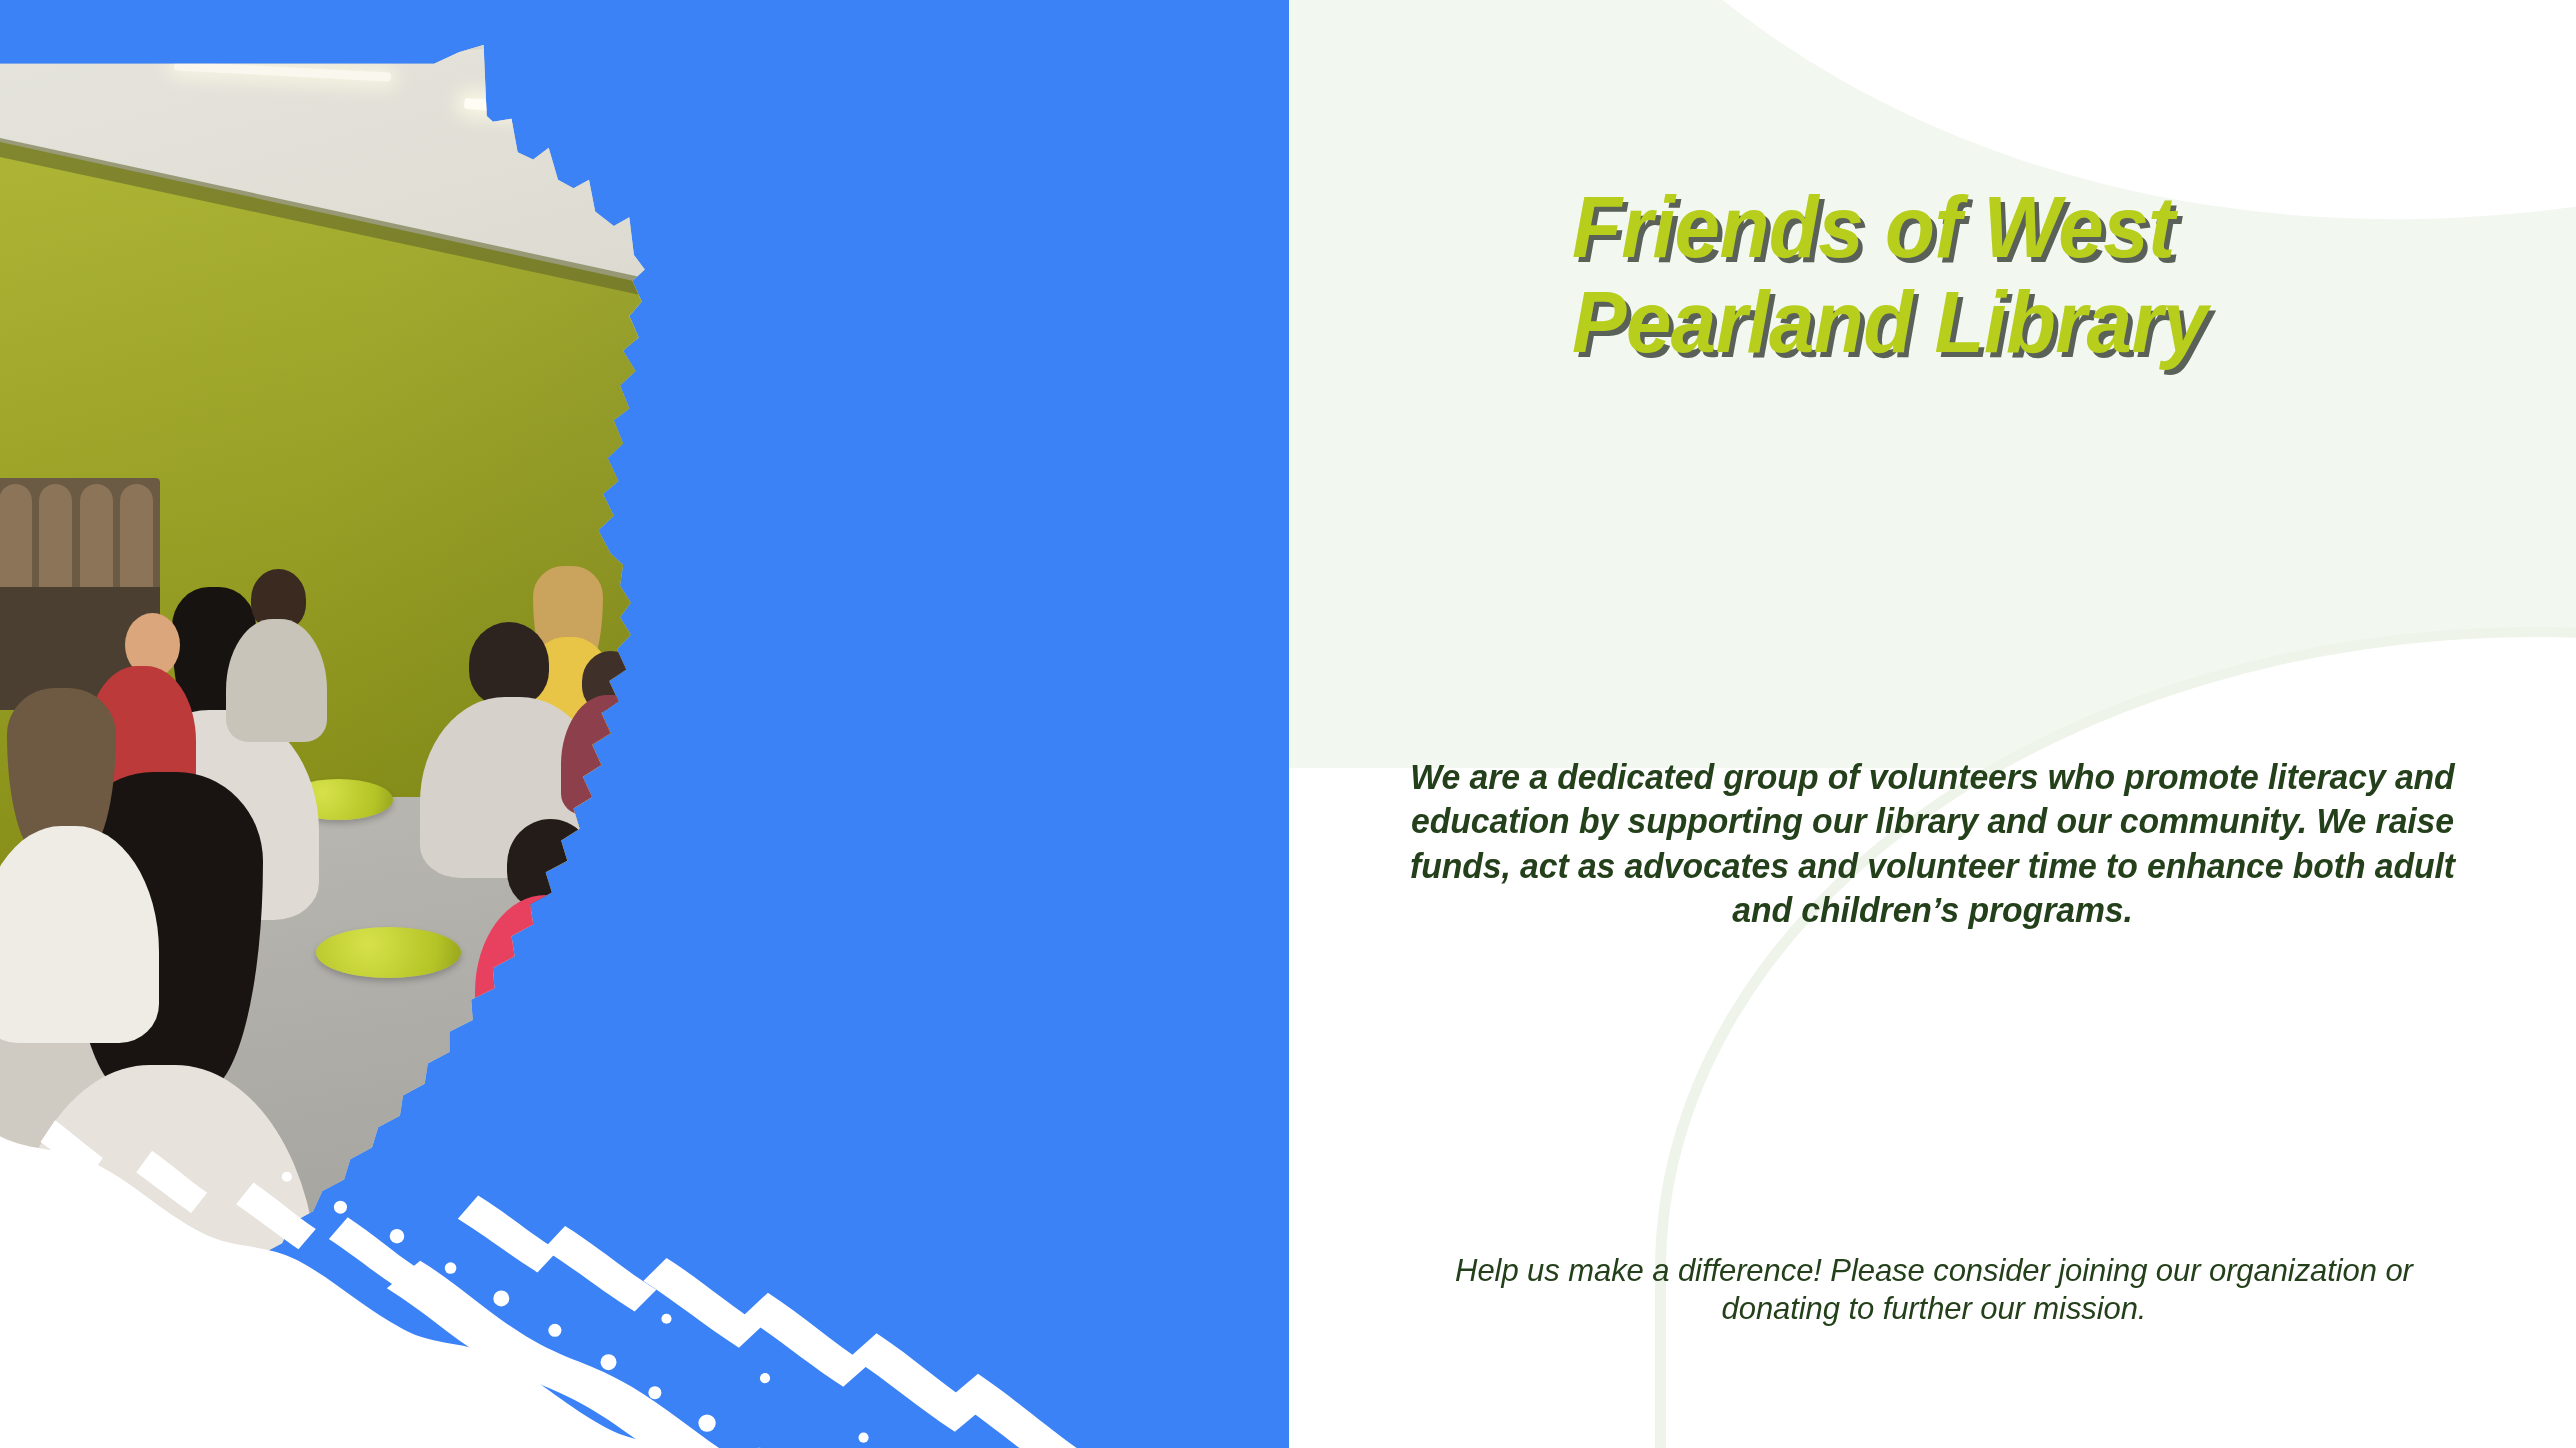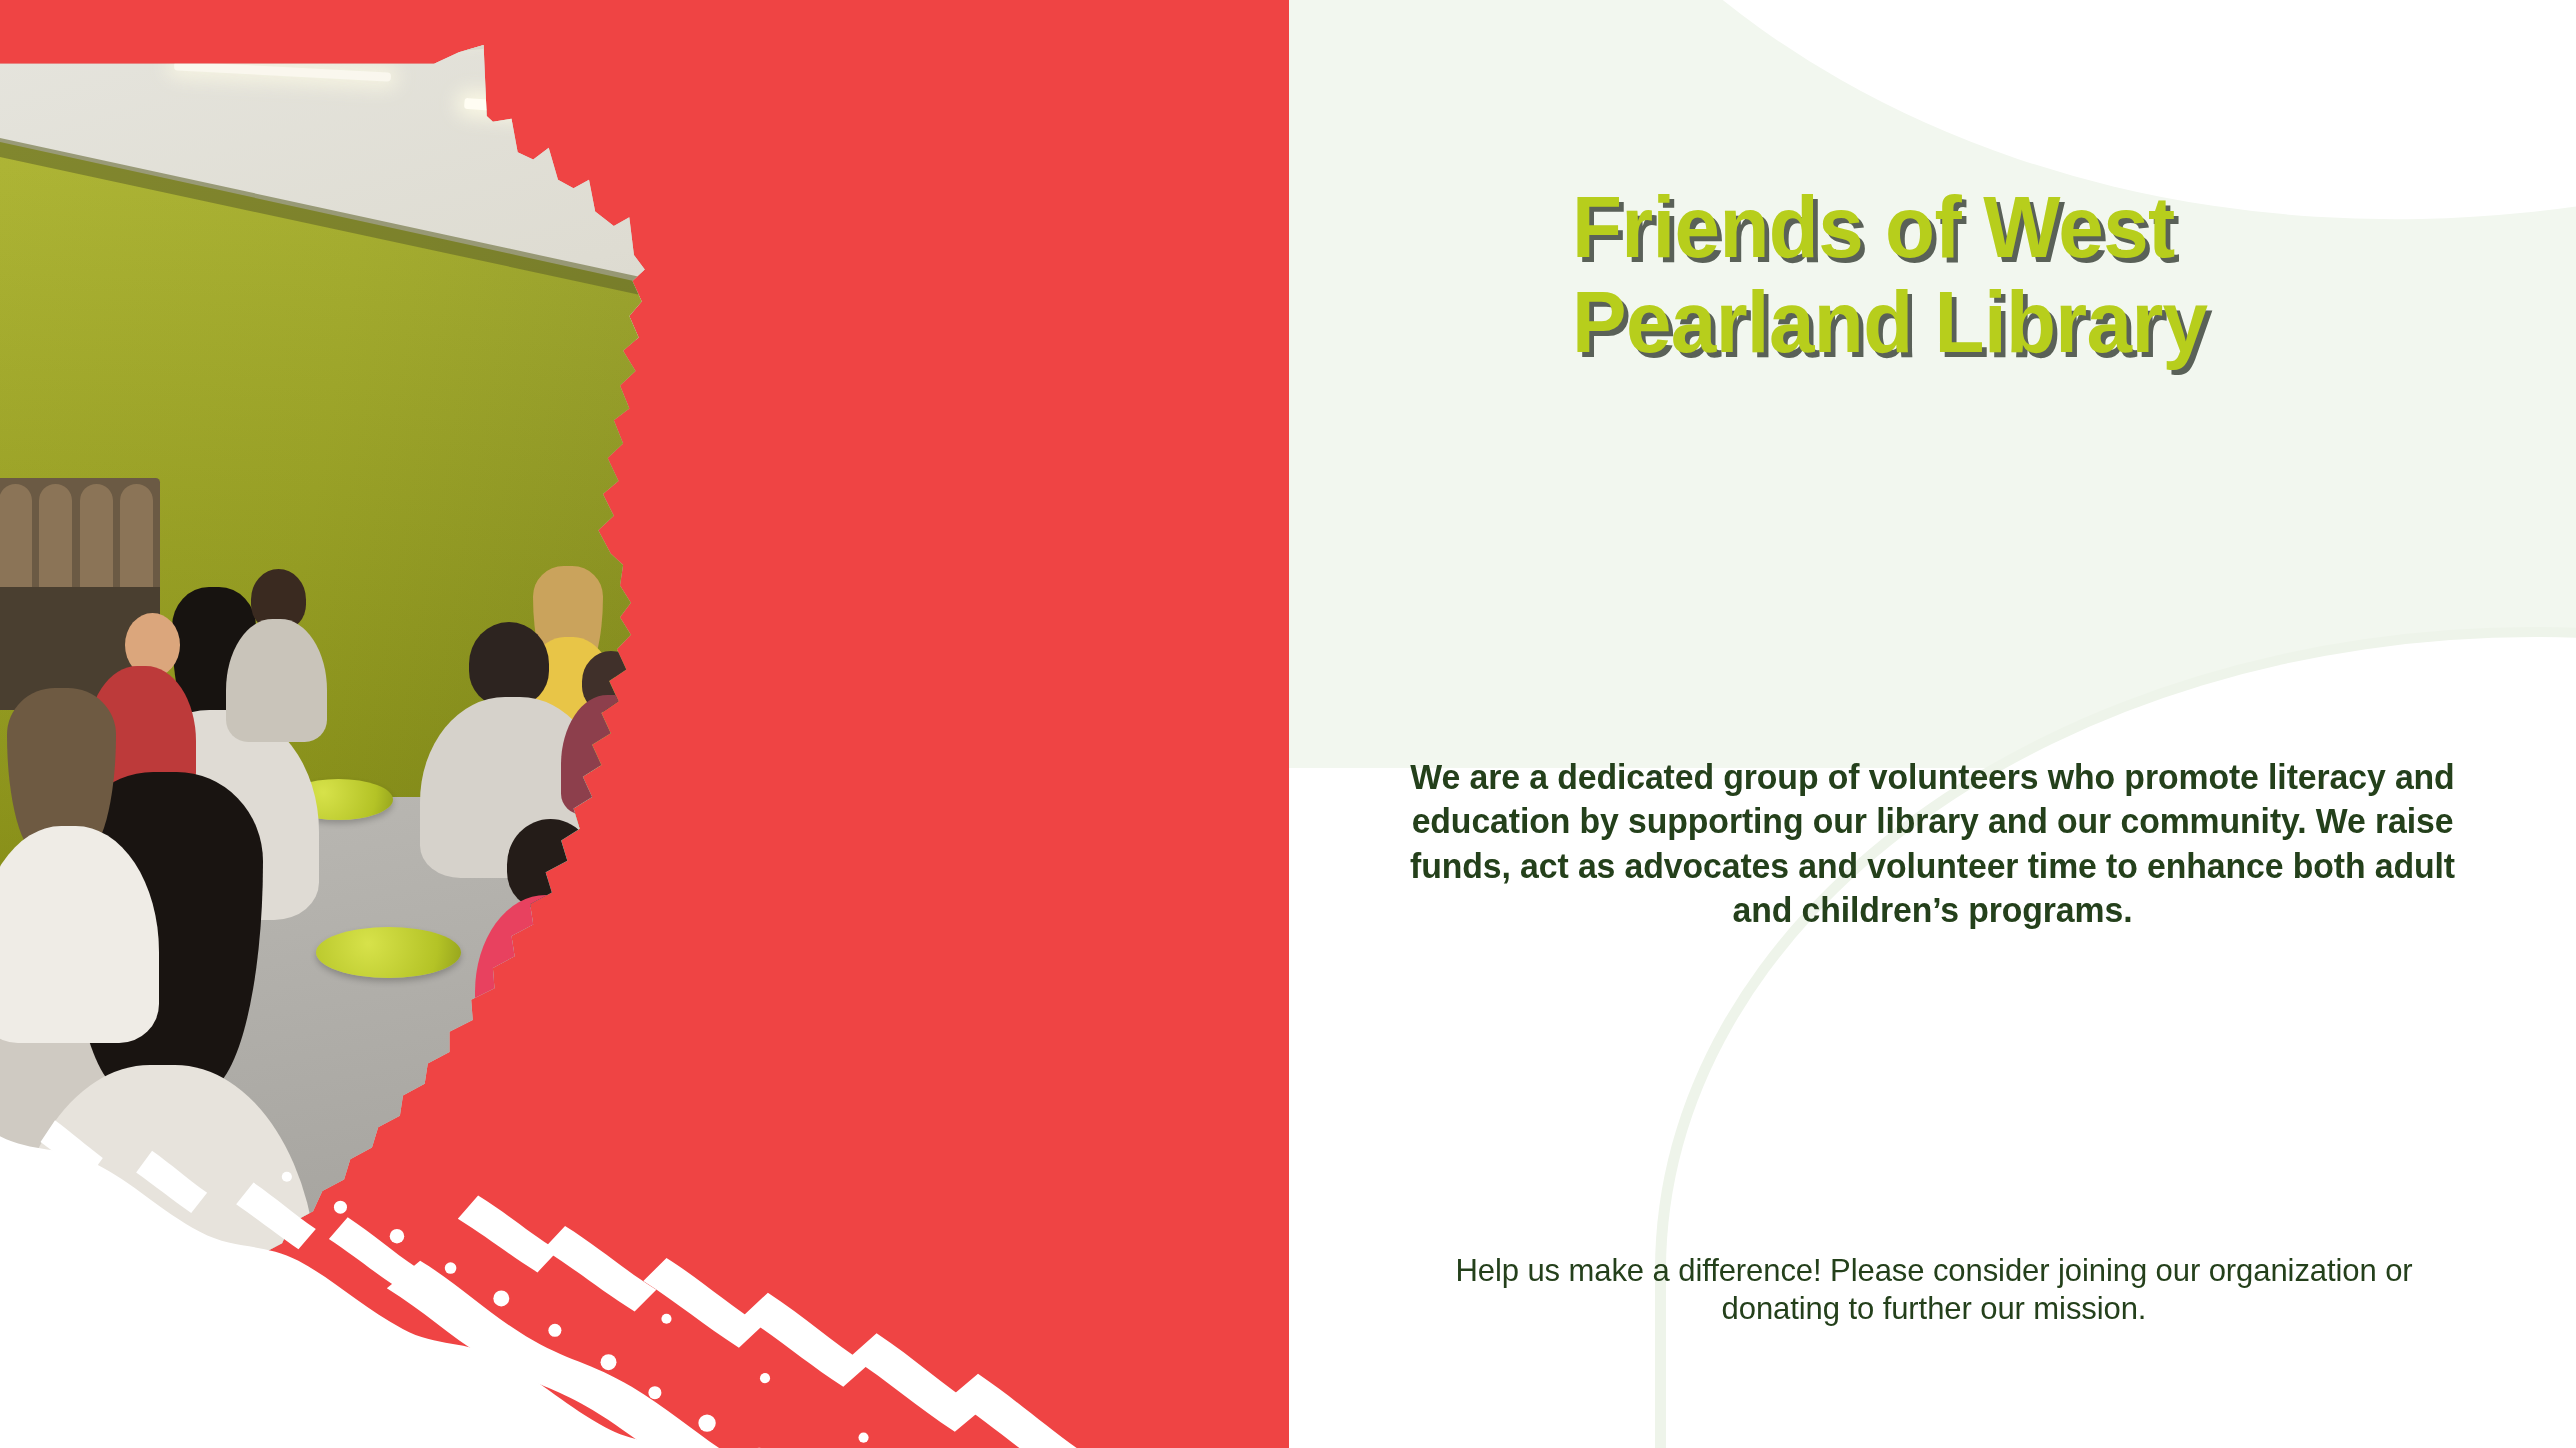--- a/index.html
+++ b/index.html
@@ -1,20 +1,20 @@
 <!DOCTYPE html>
 <html style="font-size:11.6px"><head>
 <meta charset="utf-8">
 <style>
   html,body{margin:0;padding:0;background:#ffffff;}
   body{
     font-family:"Liberation Sans", sans-serif;
     width:2576px;height:1449px;overflow:hidden;position:relative;
   }
-  .slide{position:absolute;inset:0;background:#ef4444;overflow:hidden;}
+  .slide{position:absolute;inset:0;background:#3b82f6;overflow:hidden;font-style:italic;}
 
   
   .right-panel{
     position:absolute;left:1289px;top:0;width:1287px;height:1449px;
     background:#ffffff;overflow:hidden;
   }
   .pale-field{
     position:absolute;left:0;top:0;width:1287px;height:768px;
     background:#f2f7ef;
   }

